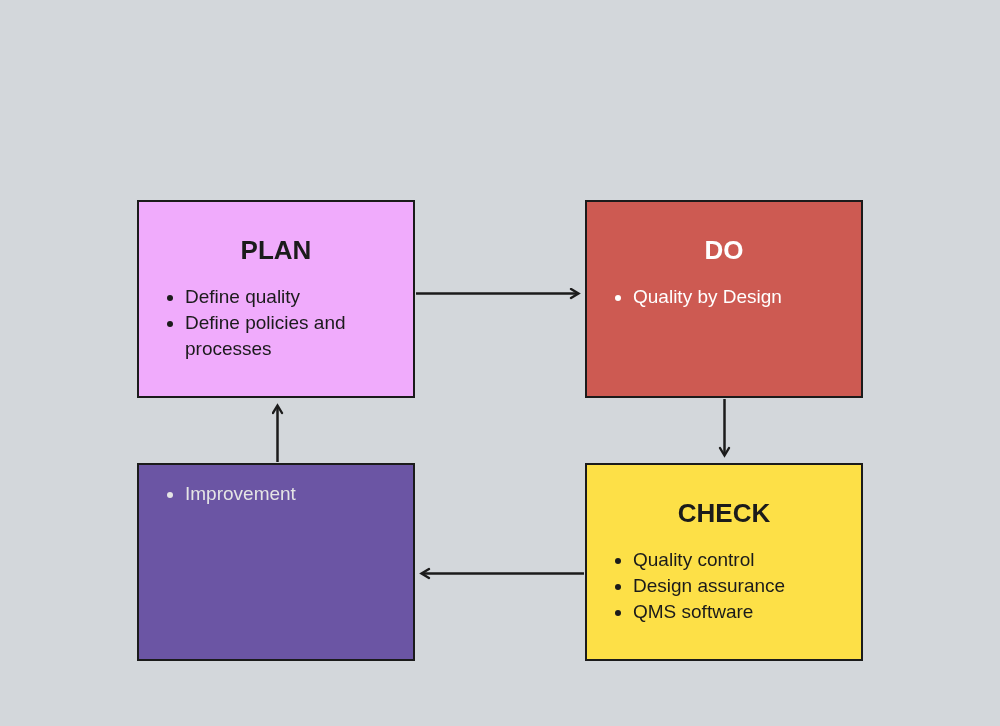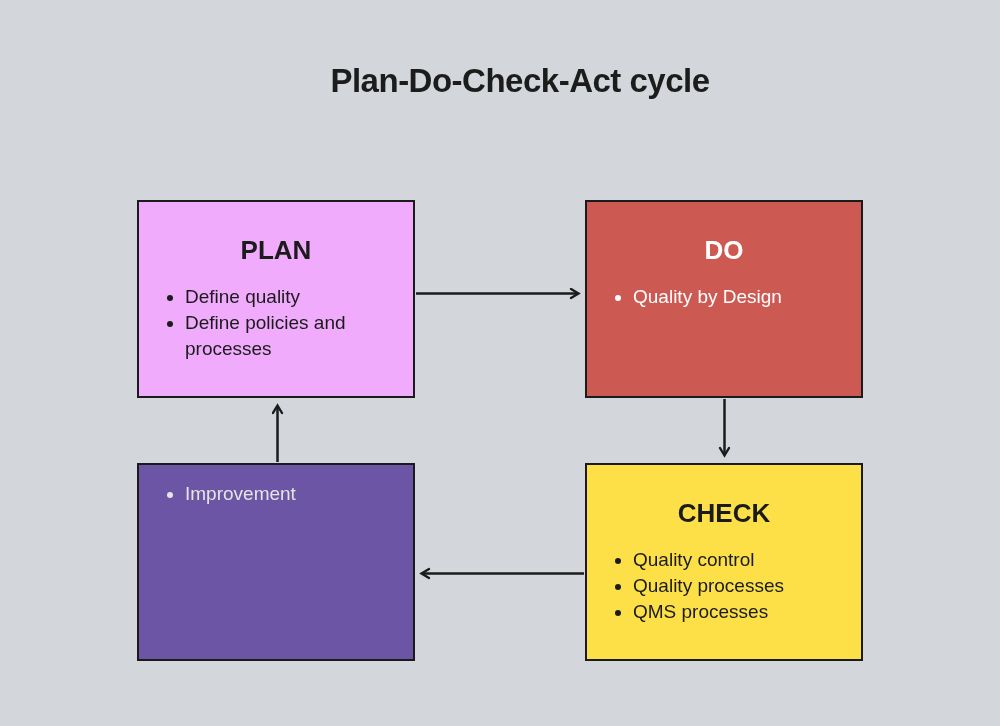--- a/index.html
+++ b/index.html
@@ -52,21 +52,20 @@
     position: absolute;
     left: 0; top: 0;
     pointer-events: none;
   }
 </style>
 </head>
 <body>
 
 <div class="canvas" style="background: rgb(211, 215, 219);">
 
-  <div class="diagram-title" style="color: rgb(28, 28, 28);">Plan-Do-Check-Act cycle</div>
 
   <div class="box box-plan" style="background: #f0abfc;">
     <div class="box-title" style="color: rgb(27, 27, 27);">PLAN</div>
     <ul style="color: rgb(27, 27, 27);">
       <li>Define quality</li>
       <li>Define policies and processes</li>
     </ul>
   </div>
 
   <div class="box box-do" style="background: rgb(205, 90, 82);">
@@ -79,22 +78,22 @@
   <div class="box box-act" style="background: rgb(107, 85, 164);">
     <ul style="color: #e5e5e5;">
       <li>Improvement</li>
     </ul>
   </div>
 
   <div class="box box-check" style="background: #fde047;">
     <div class="box-title" style="color: rgb(27, 27, 27);">CHECK</div>
     <ul style="color: rgb(27, 27, 27);">
       <li>Quality control</li>
-      <li>Quality processes</li>
-      <li>QMS processes</li>
+      <li>Design assurance</li>
+      <li>QMS software</li>
     </ul>
   </div>
 
   <svg class="arrows" width="1000" height="726">
     <defs>
       <marker id="ah" markerWidth="14" markerHeight="14" refX="9" refY="6" orient="auto" markerUnits="userSpaceOnUse">
         <path d="M2,1.5 L9.5,6 L2,10.5" fill="none" stroke-width="2.4" stroke-linecap="round" stroke="#1B1B1B"></path>
       </marker>
     </defs>
     <line x1="416" y1="293.5" x2="578" y2="293.5" stroke-width="2.5" marker-end="url(#ah)" stroke="#1B1B1B"></line>

